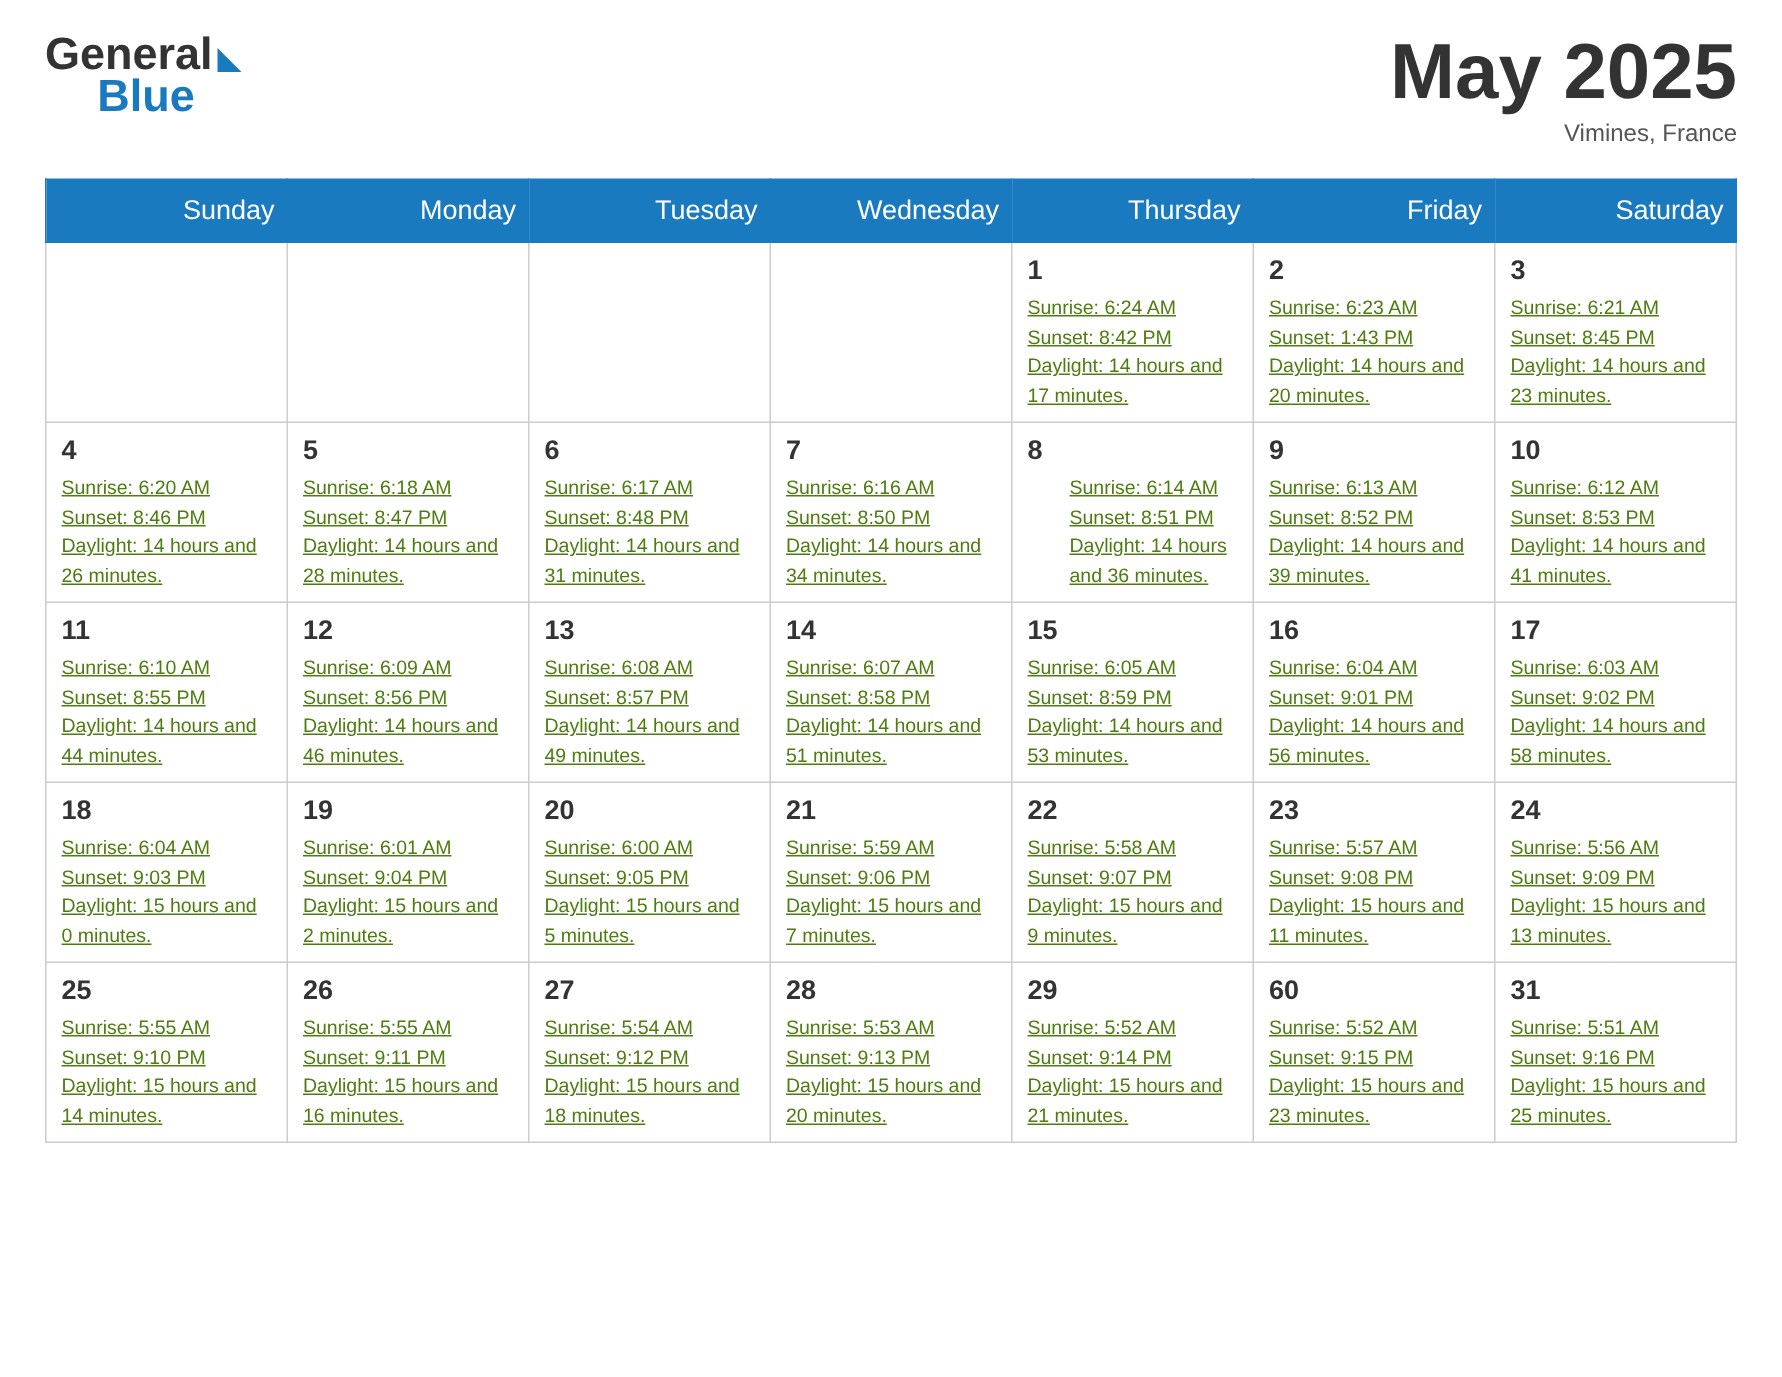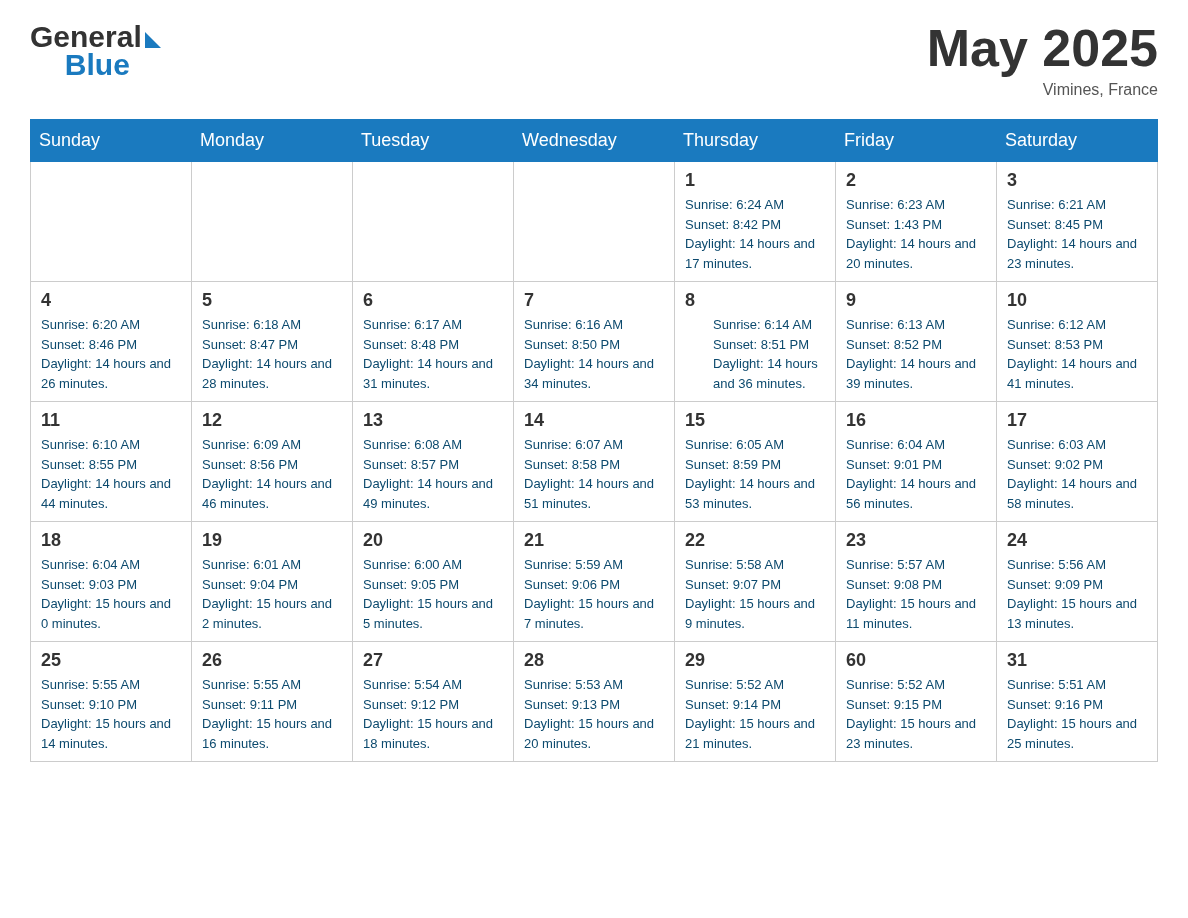--- a/index.html
+++ b/index.html
@@ -34,42 +34,43 @@
       width: 100%;
       border-collapse: collapse;
       border: 1px solid #aaa;
     }
     .calendar-table th {
       background-color: #1a7abf;
       color: #fff;
       font-size: 18px;
       font-weight: normal;
       padding: 10px 8px;
-      text-align: left;
+      text-align: right;
       border: 1px solid #1a7abf;
     }
     .calendar-table td {
       vertical-align: top;
       padding: 8px 10px;
       border: 1px solid #ccc;
       width: 14.28%;
       min-height: 110px;
       height: 110px;
     }
     .day-number {
       font-size: 18px;
       font-weight: bold;
       color: #333;
       display: block;
       margin-bottom: 4px;
     }
     .day-info {
       font-size: 13px;
-      color: #0c4a6e;
+      color: #4d7c0f;
       line-height: 1.5;
+      text-decoration: underline;
     }
     .empty-cell {
       background: #fff;
     }
     .logo-wrapper {
       display: flex;
       flex-direction: column;
       align-items: center;
     }
     .logo-top-line {

